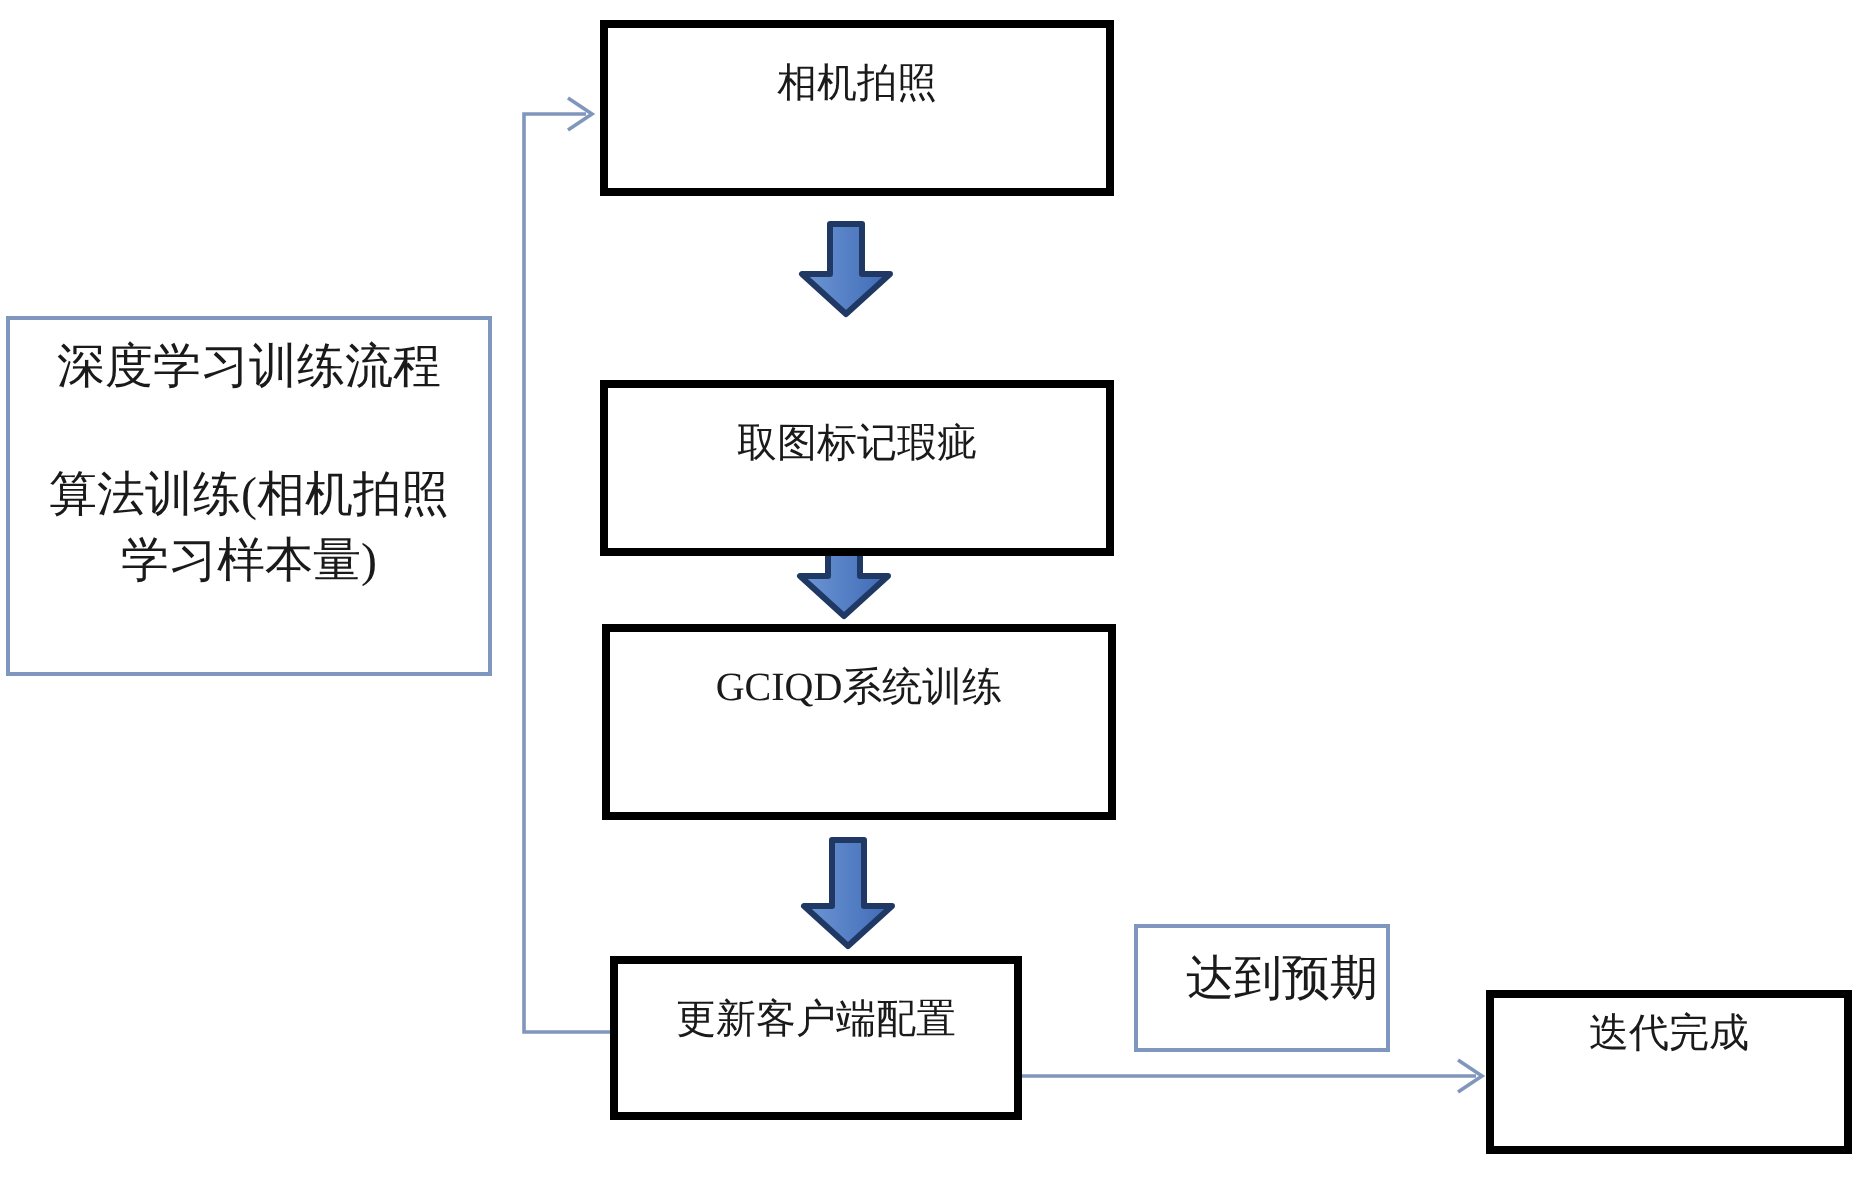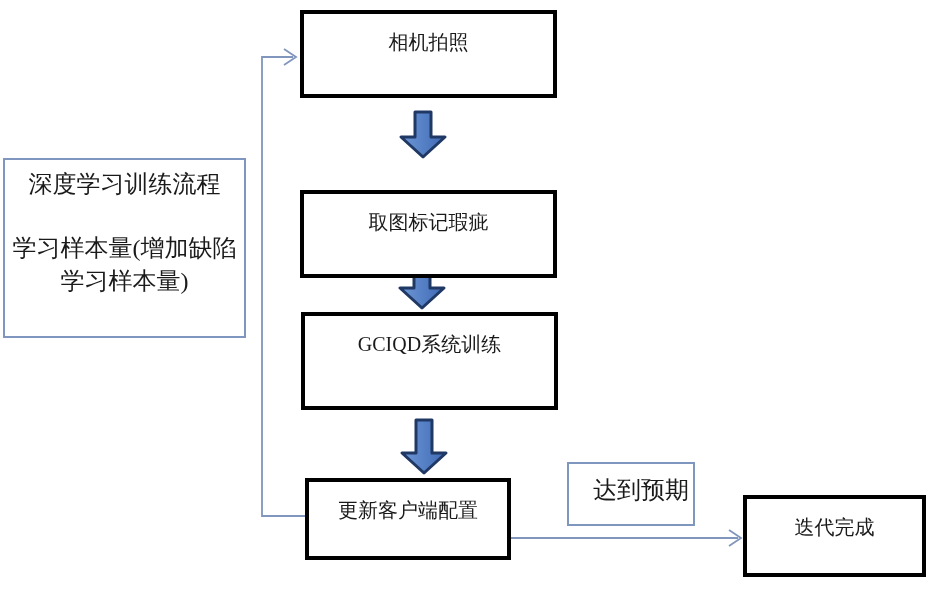--- a/index.html
+++ b/index.html
@@ -45,21 +45,21 @@
     font-size: 24px;
     line-height: 33px;
     z-index: 2;
   }
   #node-camera   { left: 300px; top: 10px;  width: 257px; height: 88px; }
   #node-defects  { left: 300px; top: 159px; width: 257px; height: 88px; margin-top: 31px; }
   #node-gciqd    { left: 301px; top: 312px; width: 257px; height: 98px; }
   #node-update   { left: 305px; top: 478px; width: 206px; height: 82px; line-height: 36px; }
   #node-update .pad { padding-top: 10px; }
   #node-done     { left: 743px; top: 495px; width: 183px; height: 82px; }
-  #node-done .pad { padding-top: 12px; }
+  #node-done .pad { padding-top: 2px; }
   #side-note     { left: 3px;   top: 158px; width: 243px; height: 180px; }
   #side-note .pad { padding-top: 8px; }
   #side-note .spacer { height: 31px; }
   #cond-label    { left: 567px; top: 462px; width: 128px; height: 64px; }
   #cond-label .pad { padding-top: 10px; padding-left: 20px; }
 </style>
 </head>
 <body>
 
 <div class="canvas">
@@ -102,21 +102,21 @@
   </div>
 
   <div class="node" id="node-done">
     <div class="pad">迭代完成</div>
   </div>
 
   <div class="soft-box" id="side-note">
     <div class="pad">
       <div>深度学习训练流程</div>
       <div class="spacer"></div>
-      <div>学习样本量(增加缺陷</div>
+      <div>算法训练(相机拍照</div>
       <div>学习样本量)</div>
     </div>
   </div>
 
   <div class="soft-box" id="cond-label">
     <div class="pad">达到预期</div>
   </div>
 
 </div>
 

